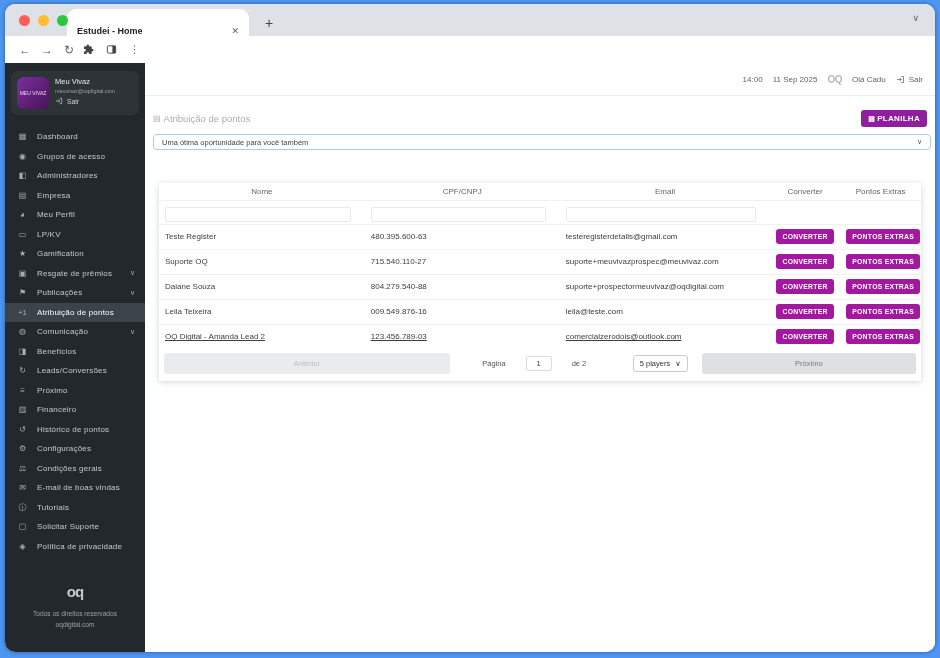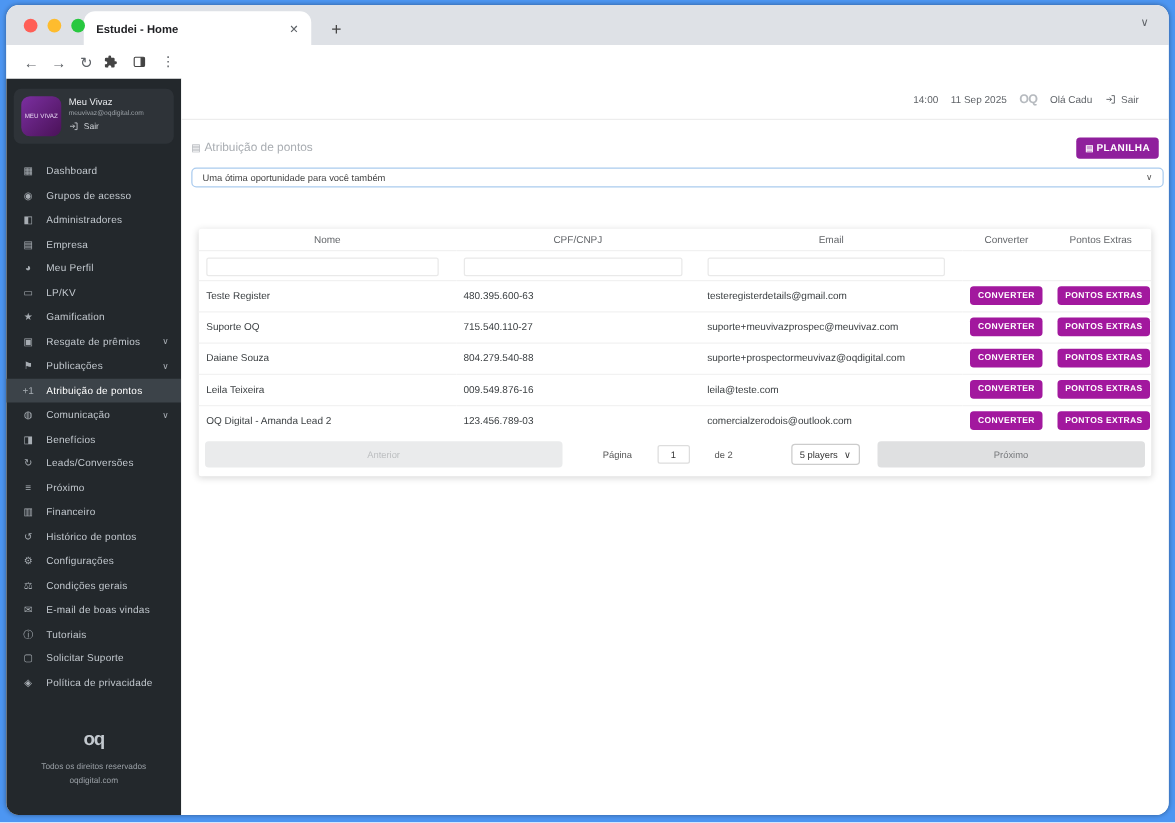--- a/index.html
+++ b/index.html
@@ -5,21 +5,21 @@
   * { margin:0; padding:0; box-sizing:border-box; font-family:"Liberation Sans", sans-serif; }
   html,body { width:940px; height:658px; }
   .frame { width:940px; height:658px; background:#4D96F2; padding:4px 5px 6px 5px; }
   .window { width:100%; height:100%; background:#fff; border-radius:10px; overflow:hidden; display:flex; flex-direction:column; box-shadow:0 0 4px rgba(0,0,0,.4); }
 
   
   .tabstrip { height:32px; background:#DEE1E6; display:flex; align-items:flex-end; position:relative; flex:0 0 auto; }
   .lights { position:absolute; left:14px; top:11px; display:flex; gap:8px; }
   .light { width:11px; height:11px; border-radius:50%; }
   .light.r { background:#FF5F57; } .light.y { background:#FEBC2E; } .light.g { background:#28C840; }
-  .tab { margin-left:62px; width:182px; height:27px; background:#fff; border-radius:9px 9px 0 0; display:flex; align-items:center; padding:0 10px; }
+  .tab { margin-left:62px; width:182px; height:27px; background:#fff; border-radius:9px 9px 0 0; display:flex; align-items:flex-end; padding:0 10px; }
   .tab-title { flex:1; font-size:9px; color:#202124; font-weight:bold; white-space:nowrap; overflow:hidden; }
   .tab-close { font-size:9px; color:#5f6368; cursor:pointer; }
   .newtab { margin-left:16px; margin-bottom:6px; font-size:14px; color:#444; line-height:14px; }
   .tab-chevron { position:absolute; right:16px; top:9px; font-size:9px; color:#5f6368; }
   .toolbar { height:27px; background:#fff; display:flex; align-items:center; padding:0 12px; gap:6px; flex:0 0 auto; }
   .navic { font-size:12px; color:#5f6368; width:16px; text-align:center; }
   .omnibox { flex:1; height:19px; background:#F0F1F3; border-radius:10px; display:flex; align-items:center; padding:0 10px; margin:0 6px; gap:7px; }
   .url { flex:1; font-size:9.5px; color:#4d5156; }
   .obx-ic { display:flex; align-items:center; }
   .tb-right { display:flex; align-items:center; gap:12px; padding-right:2px; }
@@ -39,42 +39,42 @@
   .mi .ic { width:11px; font-size:8px; color:#A7ADB3; text-align:center; flex:0 0 auto; }
   .mi .lb { flex:1; font-size:8px; color:#C3C9CF; letter-spacing:.2px; white-space:nowrap; overflow:hidden; }
   .mi .ch { font-size:7px; color:#A7ADB3; }
   .mi.active { background:#3C4349; }
   .mi.active .lb { color:#fff; }
   .sfoot { margin-top:auto; padding:14px 6px 22px 6px; text-align:center; }
   .slogo { font-size:15px; font-weight:bold; color:#C3C9CF; letter-spacing:-1px; margin-bottom:8px; }
   .sline { font-size:6.6px; color:#9aa0a6; line-height:1.7; }
 
   .main { flex:1; display:flex; flex-direction:column; background:#fff; min-width:0; }
-  .topbar { height:33px; display:flex; align-items:center; justify-content:flex-end; gap:10px; padding-right:24px; font-size:8px; color:#5f6368; border-bottom:1px solid #EDEDED; flex:0 0 auto; }
+  .topbar { height:33px; display:flex; align-items:center; justify-content:flex-end; gap:10px; padding-right:12px; font-size:8px; color:#5f6368; border-bottom:1px solid #EDEDED; flex:0 0 auto; }
   .minilogo { font-size:10px; font-weight:bold; color:#B6BABF; letter-spacing:-0.5px; }
   .sair { display:flex; align-items:center; gap:4px; }
 
   .content { flex:1; position:relative; }
   .headrow { display:flex; align-items:center; justify-content:space-between; margin:14px 8px 0 8px; }
   .ptitle { display:flex; align-items:center; gap:3px; font-size:9.5px; color:#A9ADB2; }
   .ptitle .ic { font-size:8px; color:#A9ADB2; }
   .btn-planilha { background:#8F1F9C; color:#fff; font-size:8px; font-weight:bold; border:none; border-radius:3px; padding:4px 7px; display:flex; align-items:center; gap:2px; letter-spacing:.3px; cursor:pointer; }
   .btn-planilha .ic { font-size:7px; }
   .campaign { margin:7px 4px 0 8px; height:16px; border:1px solid #AACBEE; border-radius:4px; background:#fff; display:flex; align-items:center; padding:0 8px; cursor:pointer; }
   .campaign .val { flex:1; font-size:7.5px; color:#444; }
   .campaign .ch { font-size:7px; color:#555; }
 
   .card { margin:33px 14px 0 14px; background:#fff; border-radius:2px; box-shadow:0 1px 6px rgba(0,0,0,.16); padding-bottom:5px; }
   table { width:100%; border-collapse:collapse; table-layout:fixed; }
   col.c-nome{width:27%;} col.c-cpf{width:25.6%;} col.c-email{width:27.6%;} col.c-conv{width:9.2%;} col.c-pex{width:10.6%;}
   thead th { font-size:8px; font-weight:normal; color:#63666A; text-align:center; height:17px; border-bottom:1px solid #F1F1F1; }
   .filters td { height:24px; border-bottom:1px solid #F1F1F1; padding:0 6px; }
   .filters input { width:96%; height:15px; border:1px solid #E9E9E9; border-radius:2px; outline:none; font-size:7.5px; padding:0 4px; color:#333; }
   tbody.rows td { height:25px; font-size:8px; color:#3C4043; border-bottom:1px solid #F2F2F2; padding:0 6px; white-space:nowrap; overflow:hidden; }
-  tbody.rows tr:last-child td { border-bottom:none; }
+  tbody.rows tr:last-child td { border-bottom:none;text-decoration:underline; }
   td.bcell { text-align:center; padding:0 2px; }
   .btn-row { background:#A2189E; color:#fff; font-size:6.8px; font-weight:bold; border:none; border-radius:3px; padding:4px 6px; letter-spacing:.3px; cursor:pointer; white-space:nowrap; }
   .pager { display:flex; align-items:center; margin:4px 5px 2px 5px; height:21px; gap:0; }
   .pg-prev { width:38%; height:21px; background:#EAEBEC; border:none; border-radius:3px; font-size:7.5px; color:#BDBFC1; cursor:pointer; }
   .pg-mid { flex:1; display:flex; align-items:center; justify-content:center; gap:20px; font-size:7.5px; color:#555; }
   .pg-input { width:26px; height:15px; border:1px solid #DDD; border-radius:2px; text-align:center; font-size:7.5px; color:#333; outline:none; }
   .pg-size { display:flex; align-items:center; gap:5px; border:1px solid #CCC; border-radius:3px; height:17px; padding:0 6px; font-size:7.5px; color:#333; margin-left:14px; cursor:pointer; }
   .pg-next { width:28.5%; height:21px; background:#DFE0E1; border:none; border-radius:3px; font-size:7.5px; color:#77797C; cursor:pointer; margin-left:14px; }
   svg { display:block; }
 </style>

